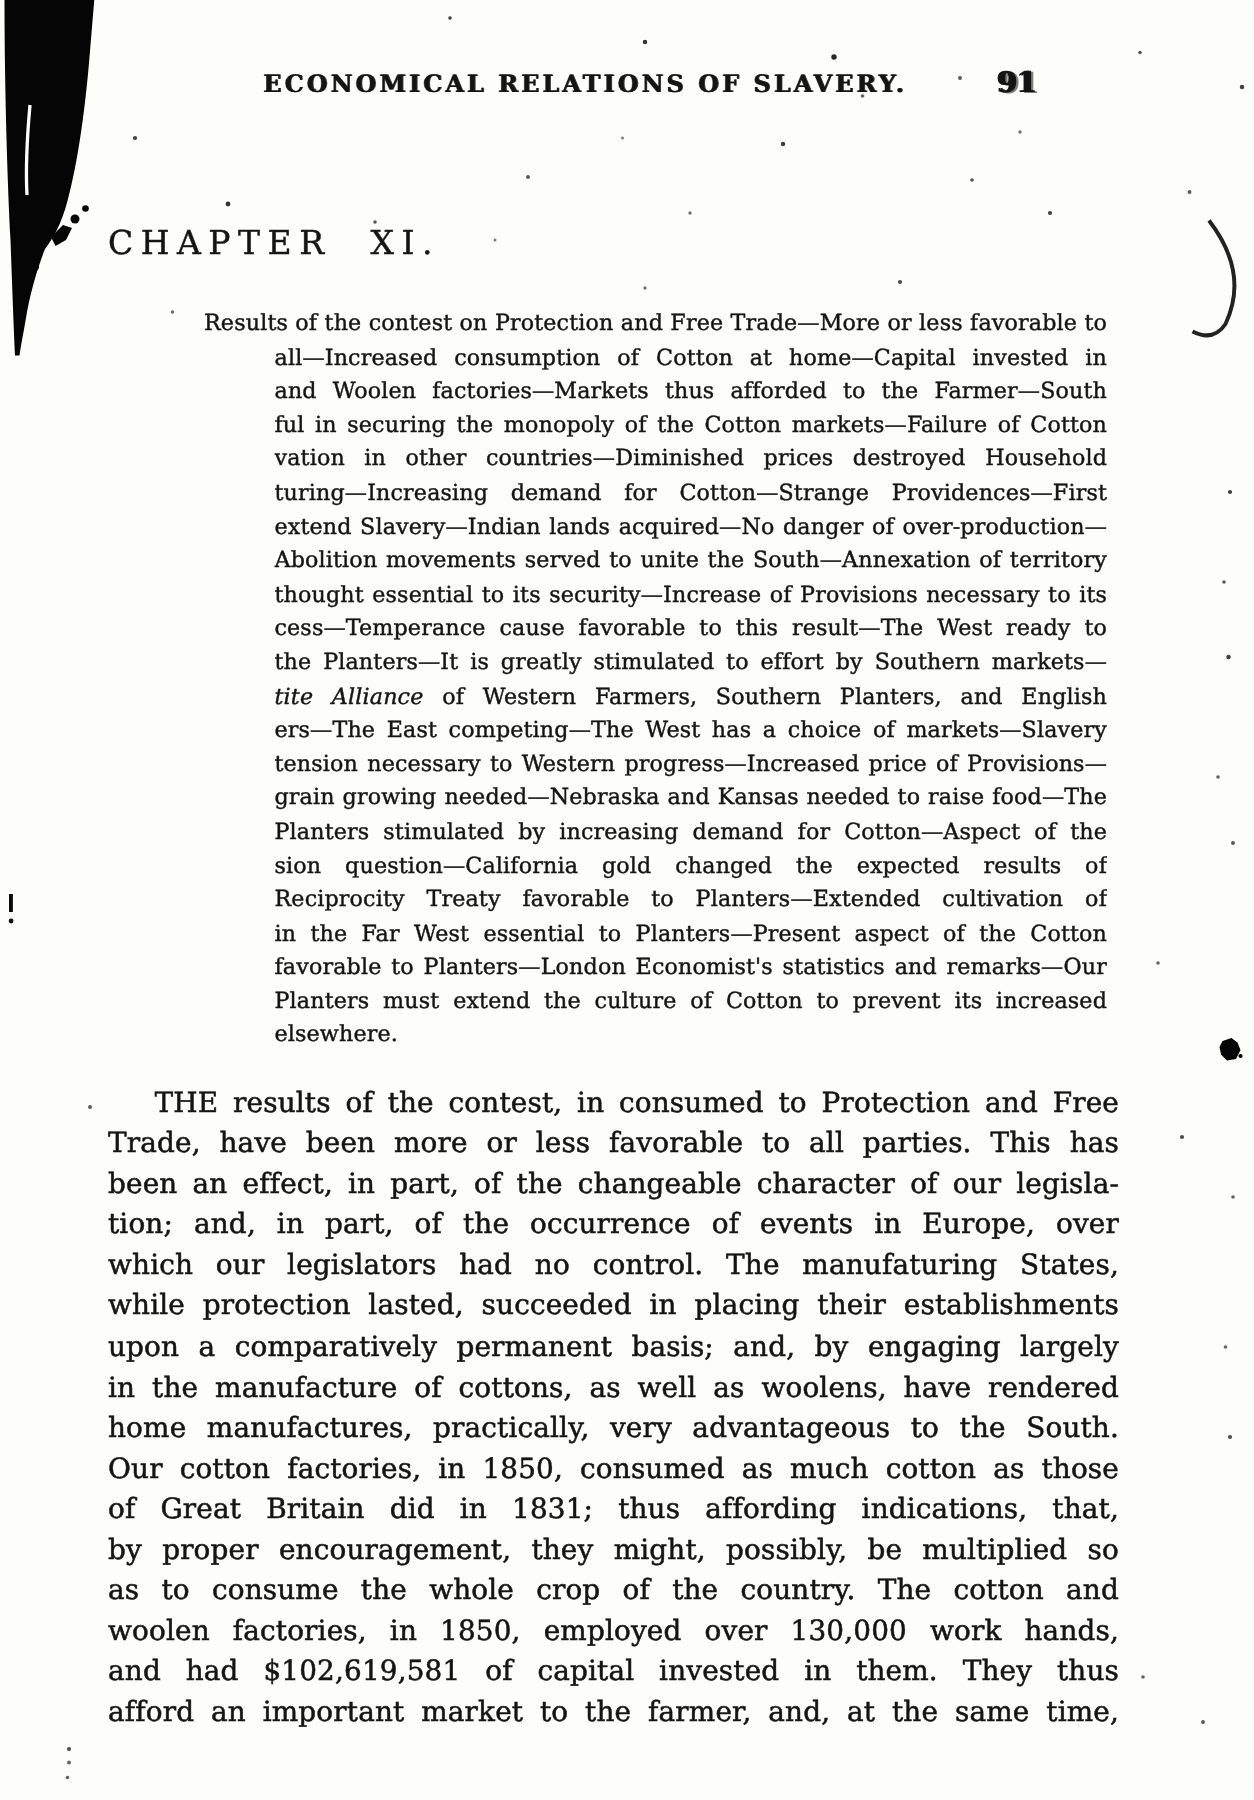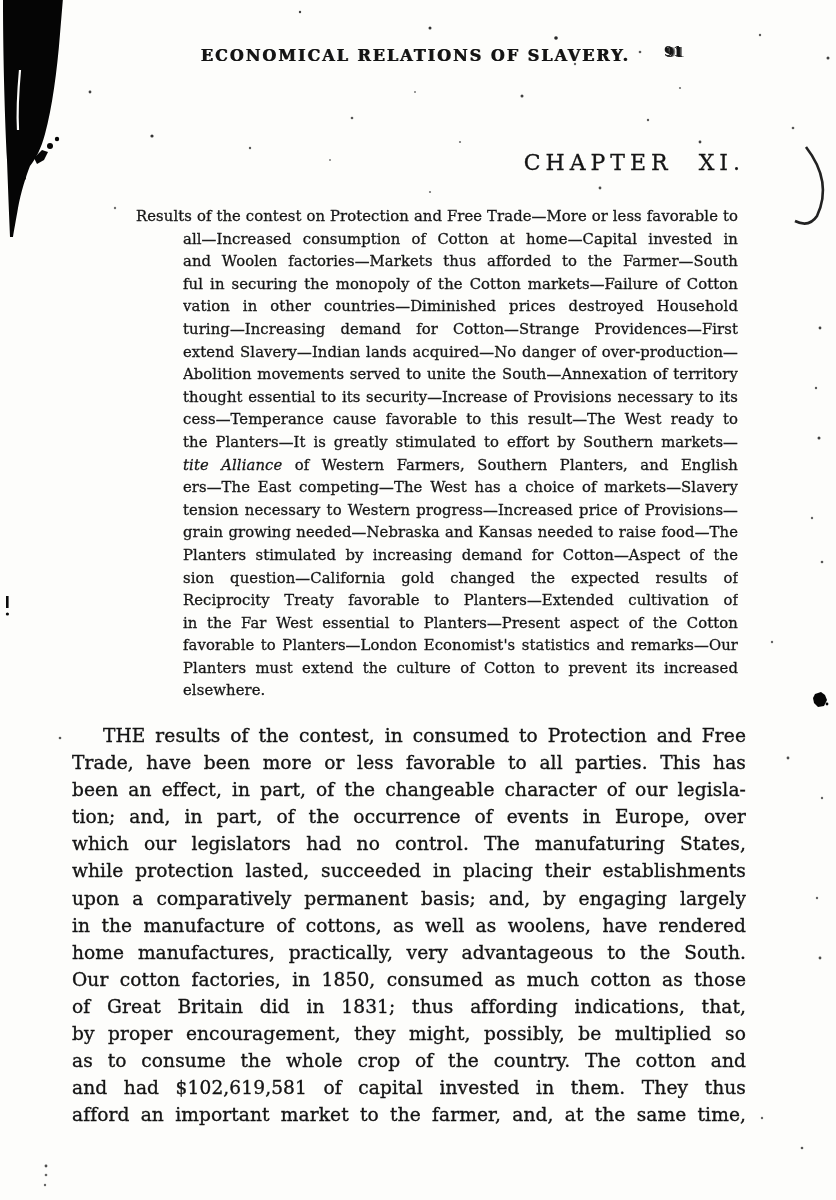--- a/index.html
+++ b/index.html
@@ -3,32 +3,32 @@
 <meta charset="utf-8">
 <style>
   html,body { margin:0; padding:0; background:#e8e8e4; }
   .page {
     position:relative; width:836px; height:1200px;
     background:#fdfdfb; color:#141414; overflow:hidden;
     font-family:"DejaVu Serif","Liberation Serif",serif;
   }
   .running-title {
     position:absolute; left:150px; top:46px; width:480px;
-    text-align:right; font-weight:bold; font-size:16px;
+    text-align:center; font-weight:bold; font-size:16px;
     letter-spacing:2px; white-space:nowrap;
     text-shadow:0.6px 0.4px 0 rgba(0,0,0,0.75), -0.3px 0 0 rgba(0,0,0,0.4);
   }
   .page-number {
     position:absolute; left:664px; top:44px;
-    font-weight:bold; font-size:13px;
+    font-weight:bold; font-size:19px;
     text-shadow:1.5px 0.5px 0 rgba(0,0,0,0.85), 3px 1px 0 rgba(0,0,0,0.5);
   }
   .chapter-heading {
     position:absolute; left:72px; top:150px; width:673px; margin:0;
-    text-align:right; font-weight:normal; font-size:22px;
+    text-align:left; font-weight:normal; font-size:22px;
     letter-spacing:5px; word-spacing:14px; white-space:nowrap;
     -webkit-text-stroke:0.3px #1a1a1a;
   }
   .summary {
     position:absolute; left:156px; top:205px; width:582px;
     font-size:14.8px; line-height:22.6px; letter-spacing:0.1px;
     -webkit-text-stroke:0.3px #1b1b1b;
   }
   .summary .line { text-align:justify; text-align-last:justify; overflow:hidden; height:22.6px;margin-left:27px; }
   .summary .line.first { margin-left:-20px; width:602px; }
@@ -149,17 +149,18 @@
       <div class="line"><span>tion; and, in part, of the occurrence of events in Europe, over</span></div>
       <div class="line"><span>which our legislators had no control. The manufaturing States,</span></div>
       <div class="line"><span>while protection lasted, succeeded in placing their establishments</span></div>
       <div class="line"><span>upon a comparatively permanent basis; and, by engaging largely</span></div>
       <div class="line"><span>in the manufacture of cottons, as well as woolens, have rendered</span></div>
       <div class="line"><span>home manufactures, practically, very advantageous to the South.</span></div>
       <div class="line"><span>Our cotton factories, in 1850, consumed as much cotton as those</span></div>
       <div class="line"><span>of Great Britain did in 1831; thus affording indications, that,</span></div>
       <div class="line"><span>by proper encouragement, they might, possibly, be multiplied so</span></div>
       <div class="line"><span>as to consume the whole crop of the country. The cotton and</span></div>
+      <div class="line"><span>woolen factories, in 1850, employed over 130,000 work hands,</span></div>
       <div class="line"><span>and had $102,619,581 of capital invested in them. They thus</span></div>
       <div class="line last"><span>afford an important market to the farmer, and, at the same time,</span></div>
     </div>
 
 </div>
 
 </body></html>

